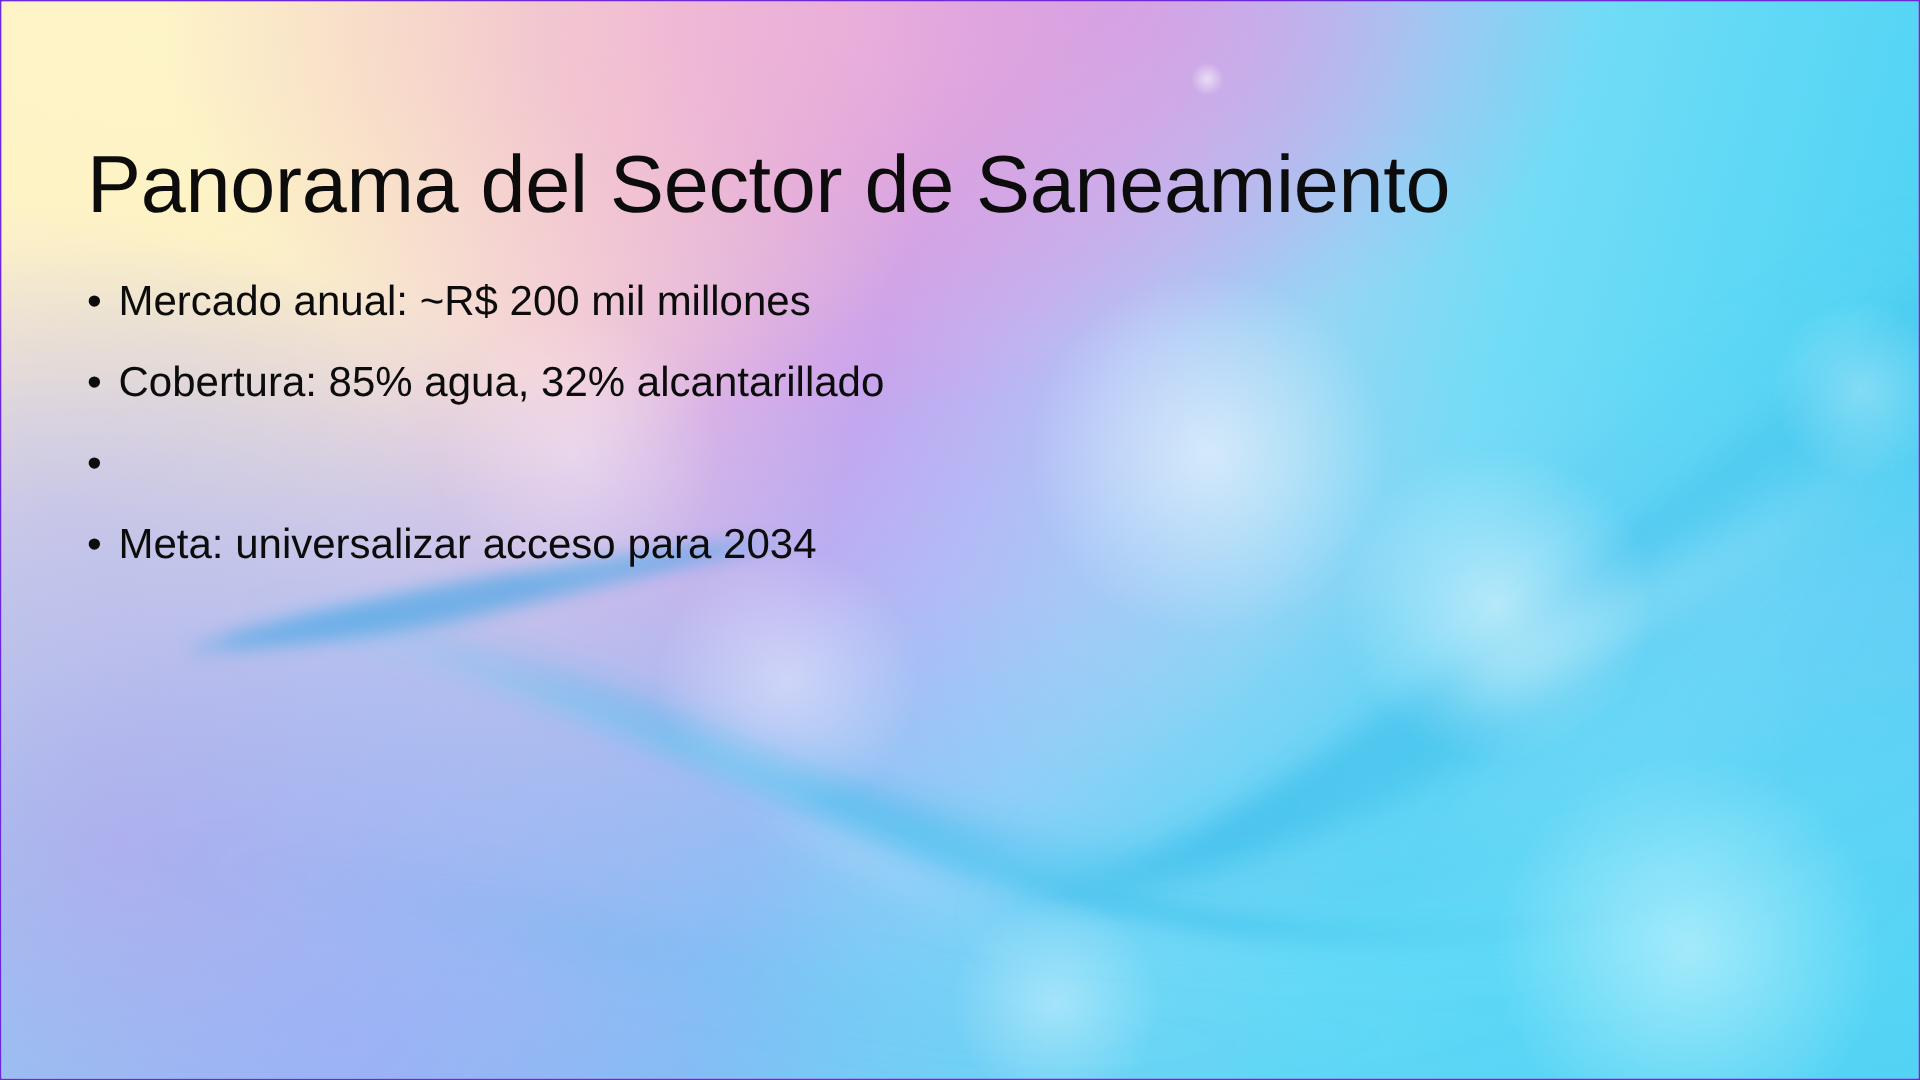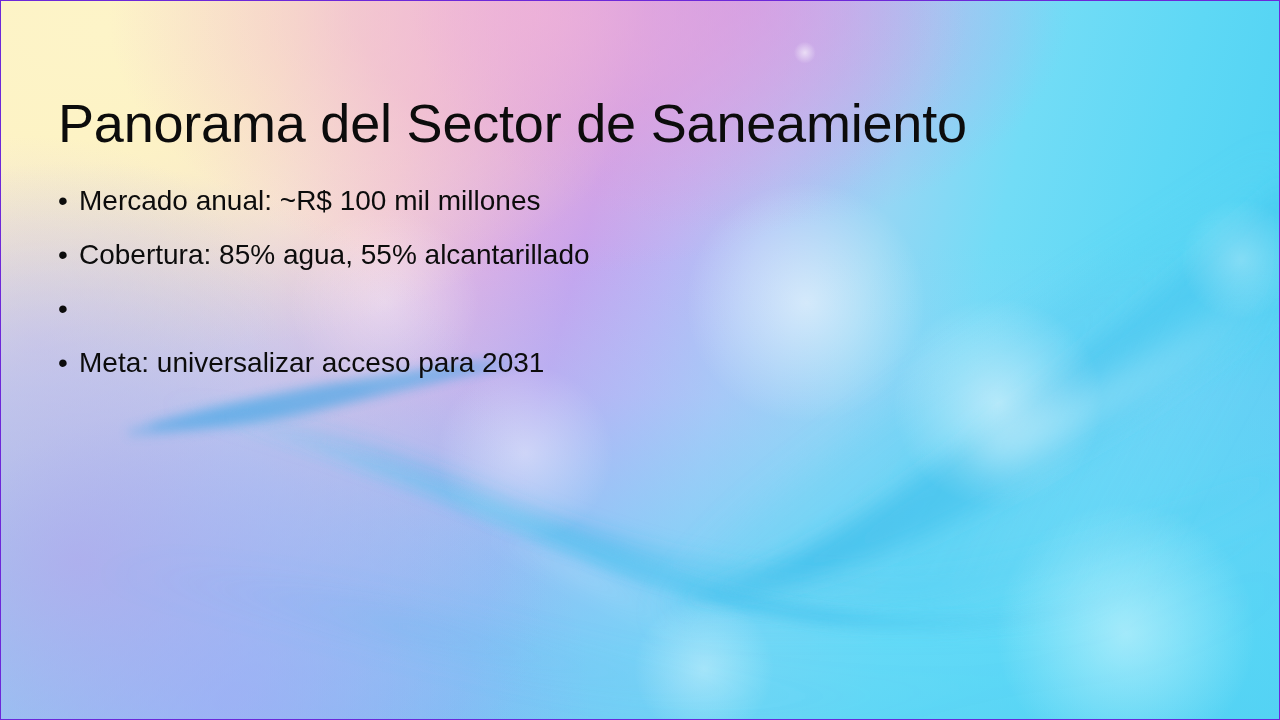--- a/index.html
+++ b/index.html
@@ -275,33 +275,33 @@
   <div class="bg-layer" id="bg-dot"></div>
 
   <div id="content">
 
     <h1 id="slide-title">Panorama del Sector de Saneamiento</h1>
 
     <ul id="bullet-list">
 
       <li>
         <span class="bullet-marker">•</span>
-        <span class="bullet-text">Mercado anual: ~R$ 100 mil millones</span>
+        <span class="bullet-text">Mercado anual: ~R$ 200 mil millones</span>
       </li>
 
       <li>
         <span class="bullet-marker">•</span>
-        <span class="bullet-text">Cobertura: 85% agua, 55% alcantarillado</span>
+        <span class="bullet-text">Cobertura: 85% agua, 32% alcantarillado</span>
       </li>
 
       <li>
         <span class="bullet-marker">•</span>
       </li>
 
       <li>
         <span class="bullet-marker">•</span>
-        <span class="bullet-text">Meta: universalizar acceso para 2031</span>
+        <span class="bullet-text">Meta: universalizar acceso para 2034</span>
       </li>
 
     </ul>
   </div>
 
 </div>
 
 </body></html>

